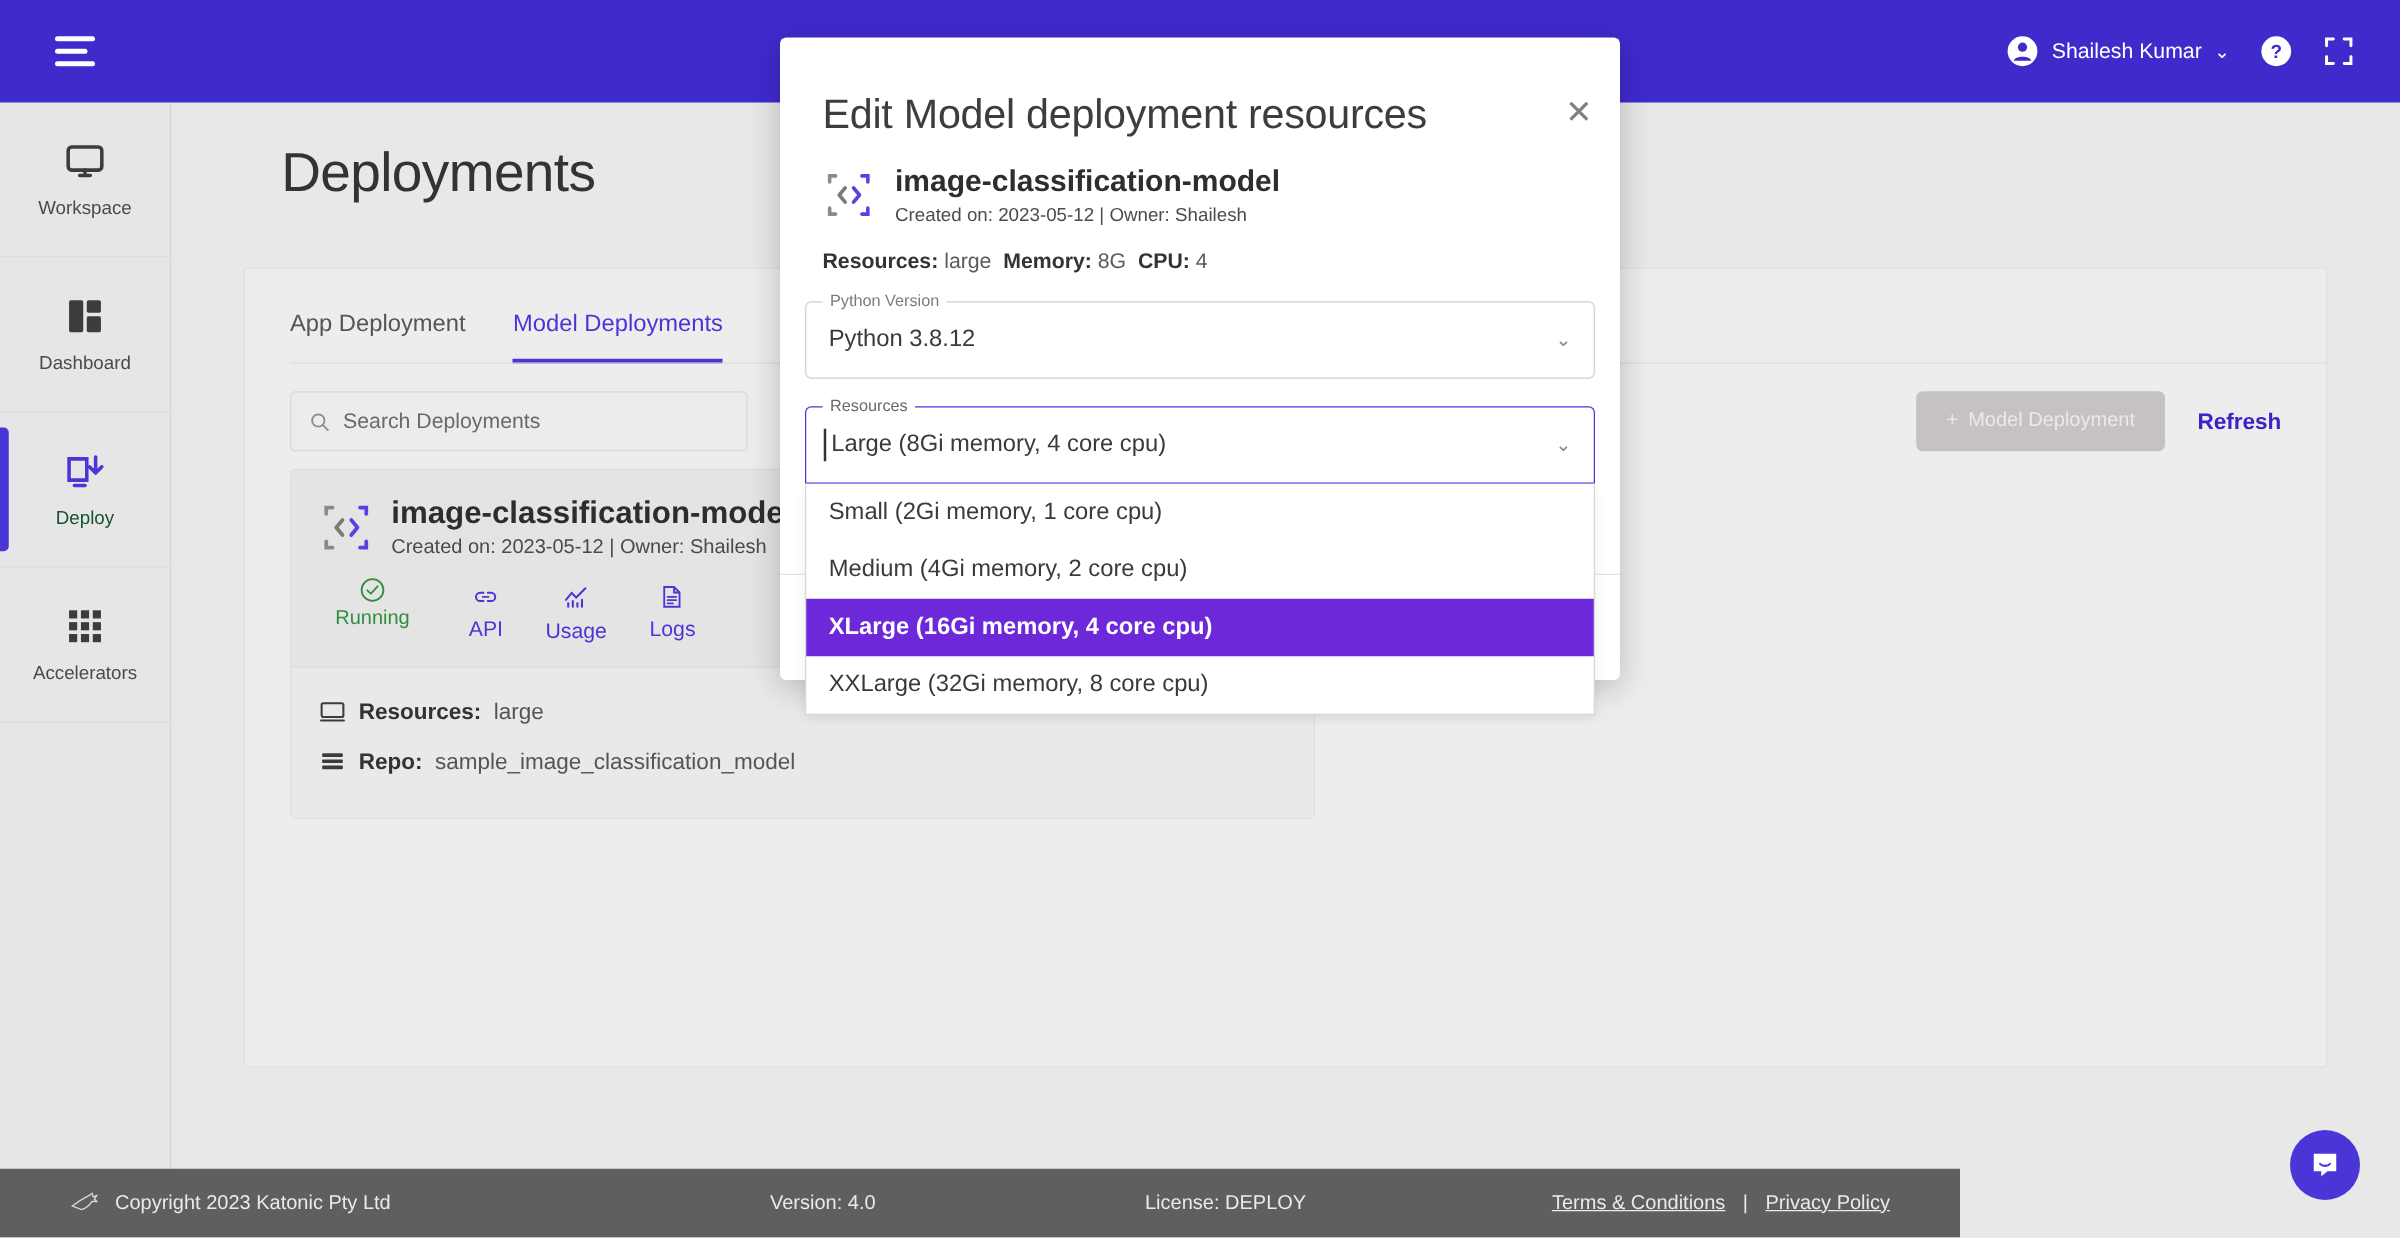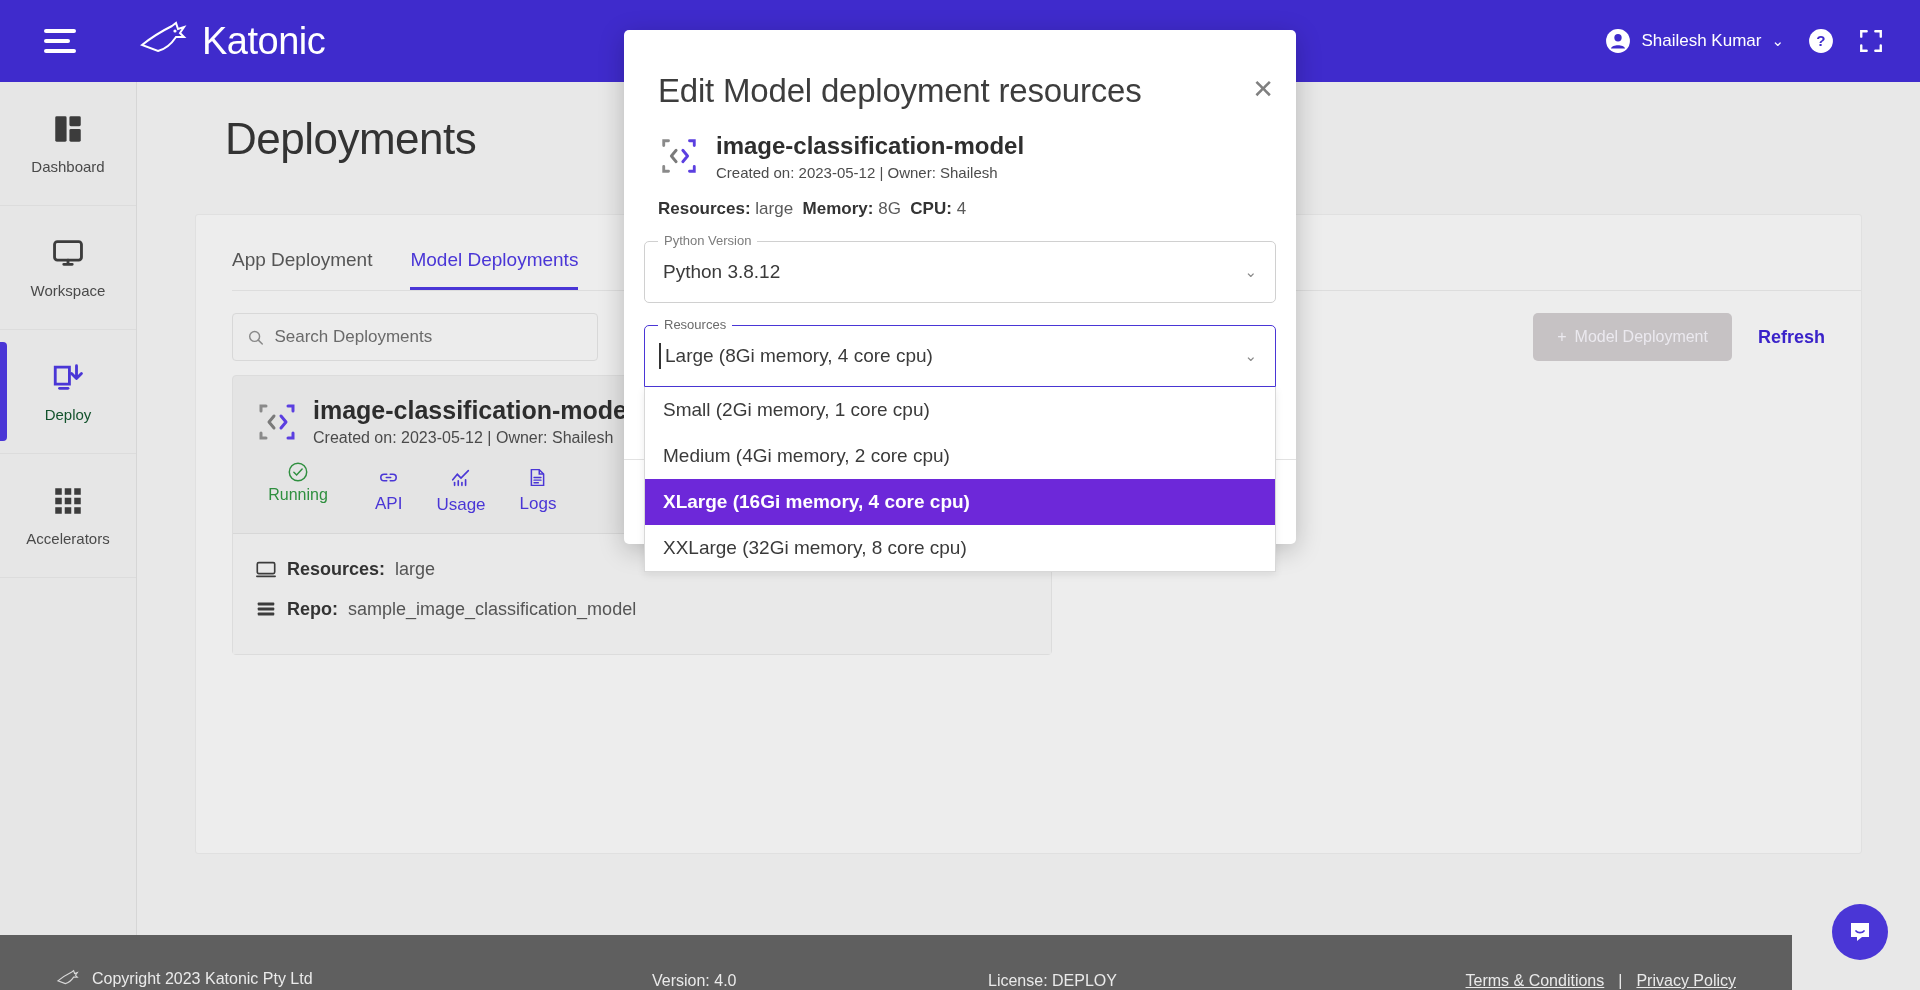--- a/index.html
+++ b/index.html
@@ -98,24 +98,23 @@
   .status-blk { display: flex; flex-direction: column; align-items: center; width: 86px; }
   .status-txt { font-size: 16px; color: #2f8f3f; margin-top: 3px; }
   .act { display: flex; align-items: center; gap: 6px; color: #4a36d6; font-size: 17px; cursor: pointer; margin-top: 6px; flex-direction: column; }
   .card-body { border-top: 1px solid #d7d7d7; padding: 16px 22px; background: #e9e9e9; }
   .card-row { display: flex; align-items: center; gap: 10px; font-size: 18px; color: #333; margin: 8px 0 18px 0; }
   .card-row b { font-weight: bold; }
   .card-row .v { color: #555; }
 
   
   .footer {
-    position: absolute; left: 0; bottom: 0; width: 1792px; height: 55px;
-    background: #5f5f5f; display: flex; align-items: flex-end; color: #eaeaea; font-size: 16px;
+    position: absolute; left: 0; bottom: 0; width: 1568px; height: 55px;
+    background: #5f5f5f; display: flex; align-items: center; color: #eaeaea; font-size: 16px;
     z-index: 4;
-    gap: 36px;
   }
   .foot-left { display: flex; align-items: center; gap: 10px; margin-left: 56px; width: 560px; }
   .foot-mid1 { width: 300px; }
   .foot-mid2 { }
   .foot-right { margin-left: auto; margin-right: 56px; display: flex; align-items: center; gap: 14px; }
   .foot-right a { color: #eaeaea; text-decoration: underline; cursor: pointer; }
   .foot-logo { width: 26px; height: 22px; }
 
   .chat-bubble {
     position: absolute; right: 32px; bottom: 30px; width: 56px; height: 56px;
@@ -194,27 +193,20 @@
 </head>
 <body>
 
 <div class="app">
 
   <div class="topbar">
     <div class="hamburger">
       <div class="bar b1"></div>
         <div class="bar b2"></div>
         <div class="bar b3"></div>
-    </div>
-    <div class="brand">
-      <svg class="brand-logo" viewBox="0 0 56 44">
-        <path d="M4 26 C14 18, 24 12, 34 7 L38 4 L40 10 L46 8 L42 14 L46 18 L38 18 C34 24, 28 30, 20 32 Z" fill="none" stroke="#fff" stroke-width="2"></path>
-        <circle cx="37" cy="12" r="1.6" fill="#fff"></circle>
-      </svg>
-      <span class="brand-text">Katonic</span>
     </div>
     <div class="topbar-right">
       <div class="user-chip">
         <svg class="avatar-ico" viewBox="0 0 24 24">
           <circle cx="12" cy="12" r="11" fill="#fff"></circle>
           <circle cx="12" cy="9" r="3.4" fill="#3F2BCC"></circle>
           <path d="M5.5 19 C6.5 15 17.5 15 18.5 19 Z" fill="#3F2BCC"></path>
         </svg>
         <span class="user-name">Shailesh Kumar</span>
         <span class="chev">⌄</span>
@@ -230,32 +222,32 @@
             <path d="M21 16v5h-5"></path>
             <path d="M8 21H3v-5"></path>
         </g>
       </svg>
     </div>
   </div>
 
   <div class="rail">
     <div class="rail-item">
       <svg class="rail-ico" viewBox="0 0 24 24">
+        <rect x="2.5" y="4" width="19" height="13" rx="2" fill="none" stroke="#3c3c3c" stroke-width="2"></rect>
+        <path d="M9 20h6M12 17v3" stroke="#3c3c3c" stroke-width="2" stroke-linecap="round"></path>
+      </svg>
+      <span class="lbl">Workspace</span>
+    </div>
+    <div class="rail-item">
+      <svg class="rail-ico" viewBox="0 0 24 24">
         <rect x="3" y="3" width="8" height="18" rx="1" fill="#3c3c3c"></rect>
         <rect x="13" y="3" width="8" height="7" rx="1" fill="#3c3c3c"></rect>
         <rect x="13" y="12" width="8" height="9" rx="1" fill="#3c3c3c"></rect>
       </svg>
       <span class="lbl">Dashboard</span>
-    </div>
-    <div class="rail-item">
-      <svg class="rail-ico" viewBox="0 0 24 24">
-        <rect x="2.5" y="4" width="19" height="13" rx="2" fill="none" stroke="#3c3c3c" stroke-width="2"></rect>
-        <path d="M9 20h6M12 17v3" stroke="#3c3c3c" stroke-width="2" stroke-linecap="round"></path>
-      </svg>
-      <span class="lbl">Workspace</span>
     </div>
     <div class="rail-item active">
       <svg class="rail-ico" viewBox="0 0 24 24">
         <path d="M3 5h10v12H3z" fill="none" stroke="#4a36d6" stroke-width="2"></path>
         <path d="M18 4v9m0 0l-3.5-3.5M18 13l3.5-3.5" fill="none" stroke="#4a36d6" stroke-width="2" stroke-linecap="round"></path>
         <path d="M6 20h6" stroke="#4a36d6" stroke-width="2" stroke-linecap="round"></path>
       </svg>
       <span class="lbl">Deploy</span>
     </div>
     <div class="rail-item">

